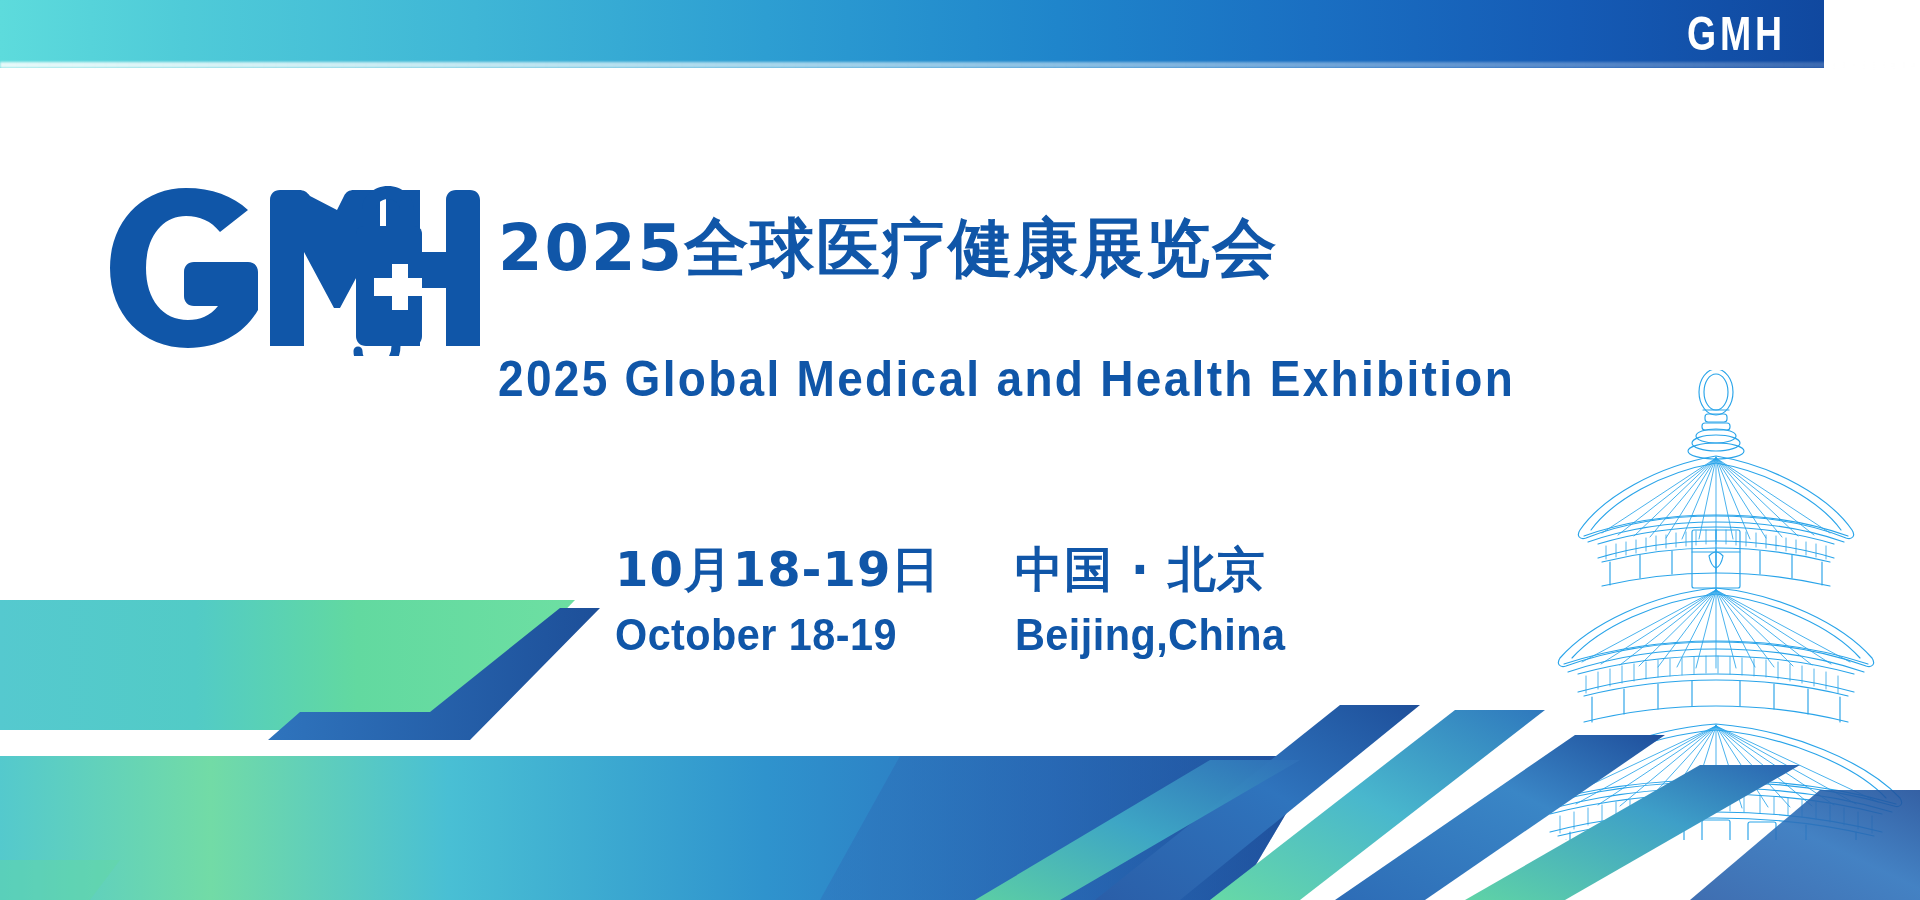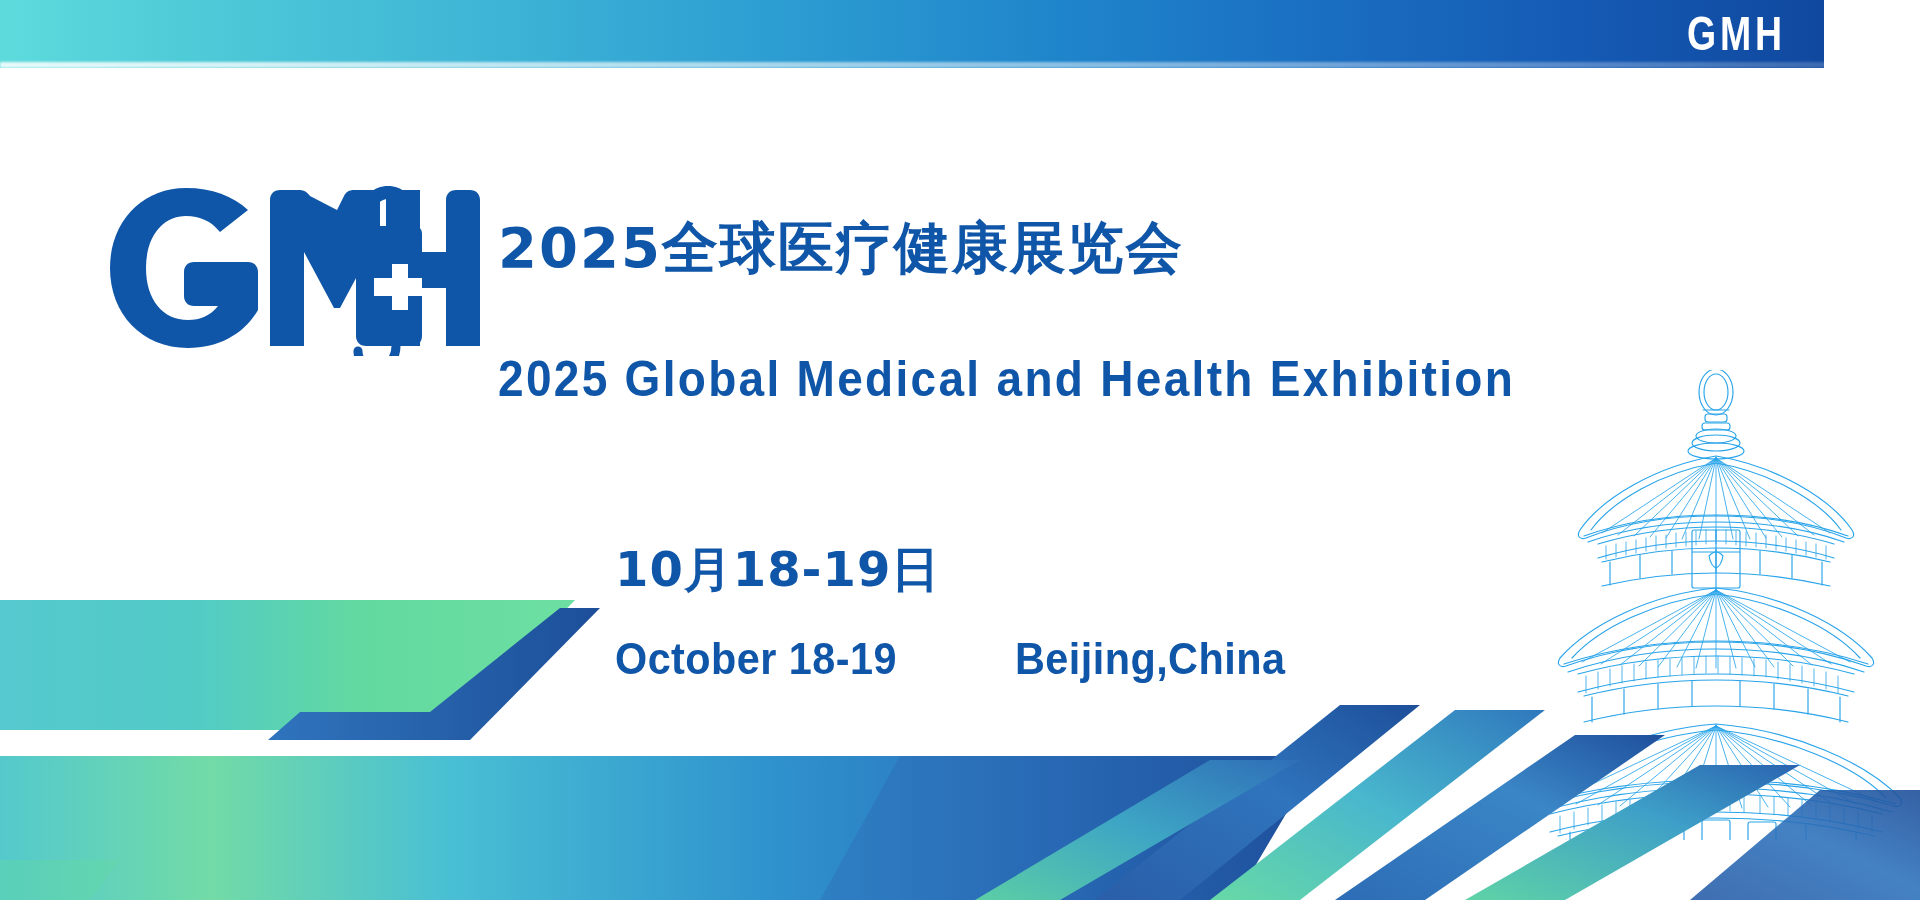--- a/index.html
+++ b/index.html
@@ -50,21 +50,21 @@
   
   .logo-mark{
     position:absolute; left:108px; top:186px;
     width:400px; height:170px;
   }
   .logo-mark svg{ display:block; width:400px; height:170px; }
 
   
   .title-cn{
     position:absolute; left:498px; top:196px;
-    font-size:56px; line-height:104px;
+    font-size:64px; line-height:104px;
     font-weight:700; color:#1056a8;
     letter-spacing:2px;
     white-space:nowrap;
     font-family:"DejaVu Sans", sans-serif;
     text-align:center;
   }
 
   .title-en{
     position:absolute; left:498px; top:350px;
     font-size:50px; line-height:58px;
@@ -76,21 +76,21 @@
     font-family:"Liberation Sans", sans-serif;
   }
 
   
   .info{
     position:absolute; left:615px; top:540px;
     width:760px;
     color:#1056a8;
   }
   .info-row{ display:flex; white-space:nowrap; }
-  .info-row + .info-row{ margin-top:34px; }
+  .info-row + .info-row{ margin-top:10px; }
   .info-col-date{ width:400px; }
   .info-col-place{ width:360px; }
 
   .info-cn{
     font-size:48px; line-height:58px; font-weight:700;
     letter-spacing:1px;
     font-family:"DejaVu Sans", sans-serif;
   }
   .info-en{
     font-size:44px; line-height:54px; font-weight:700;
@@ -158,20 +158,21 @@
       <path d="M288 160 C288 176 276 182 268 182 C258 182 250 175 250 165" fill="none" stroke="#1056a8" stroke-width="9" stroke-linecap="round"></path>
     </svg>
   </div>
 
   <div class="title-cn">2025全球医疗健康展览会</div>
   <div class="title-en">2025 Global Medical and Health Exhibition</div>
 
   <div class="info">
     <div class="info-row">
       <div class="info-col-date info-cn">10月18-19日</div>
+      <div class="info-col-place info-cn">中国 · 北京</div>
     </div>
     <div class="info-row">
       <div class="info-col-date info-en">October 18-19</div>
       <div class="info-col-place info-en">Beijing,China</div>
     </div>
   </div>
 
   <div class="temple">
     <svg viewBox="0 0 420 470" xmlns="http://www.w3.org/2000/svg" aria-hidden="true">
       <g fill="none" stroke="#1e9fe8" stroke-width="1.15" stroke-linecap="round">

